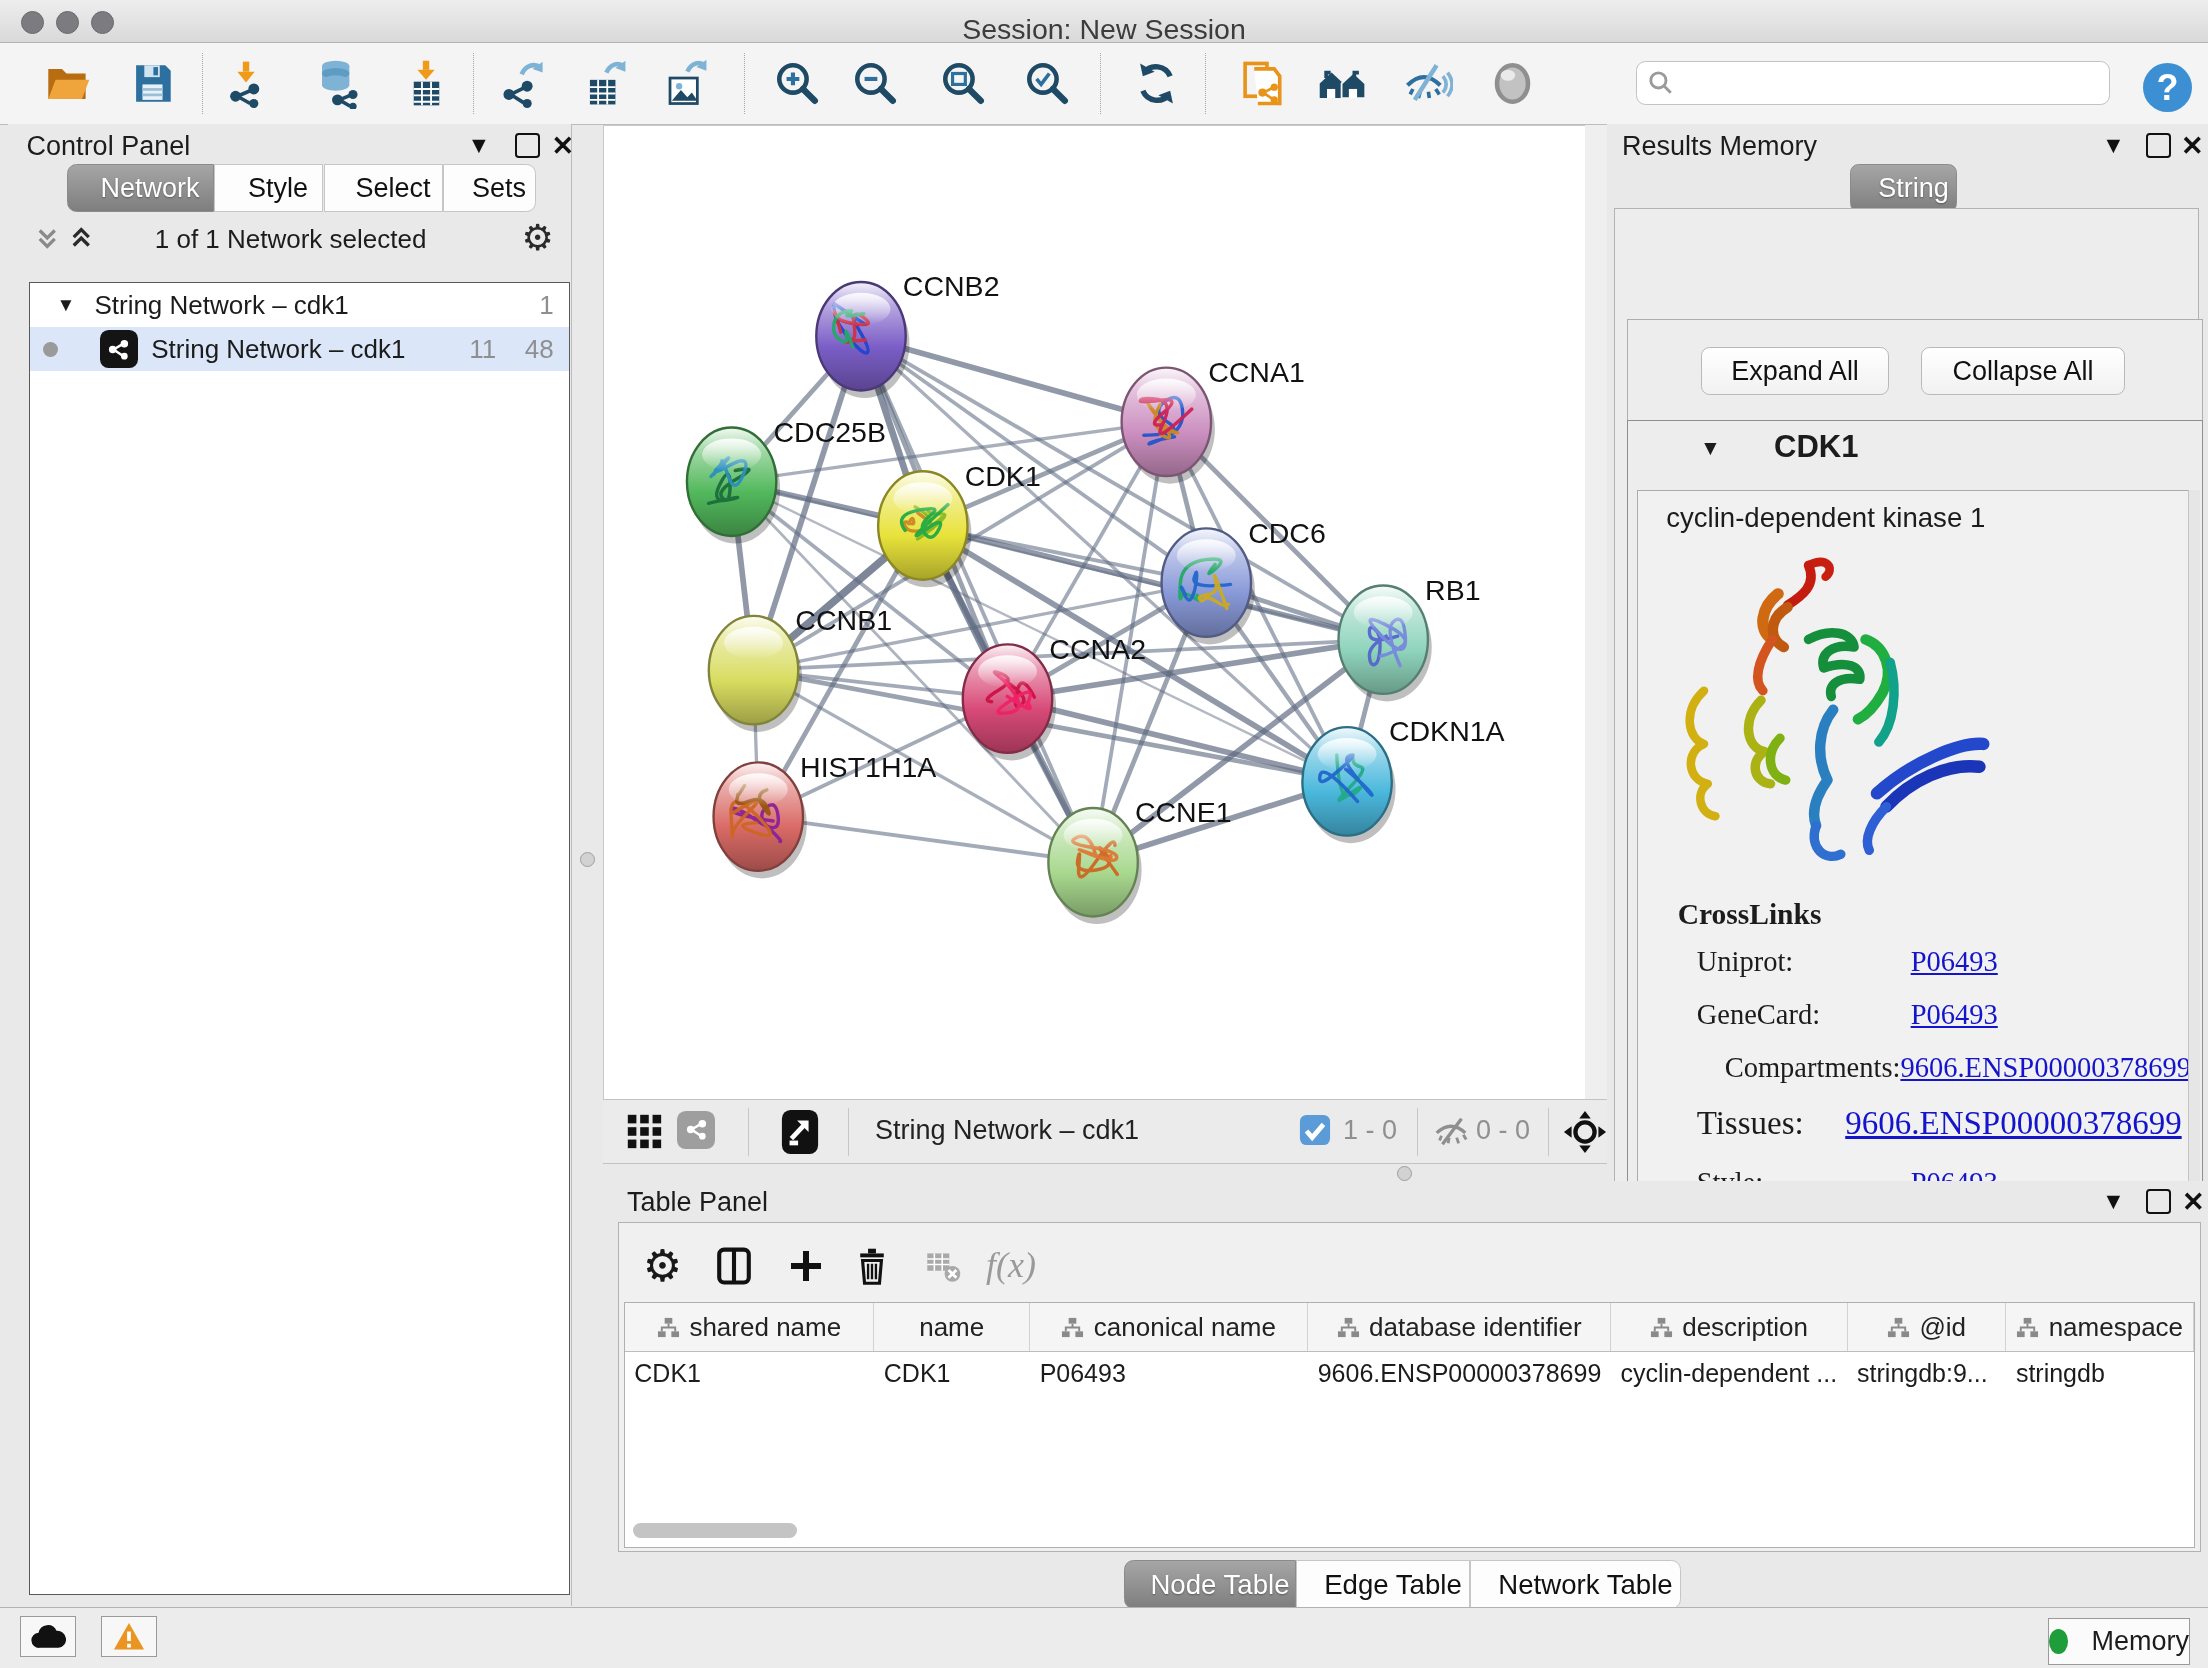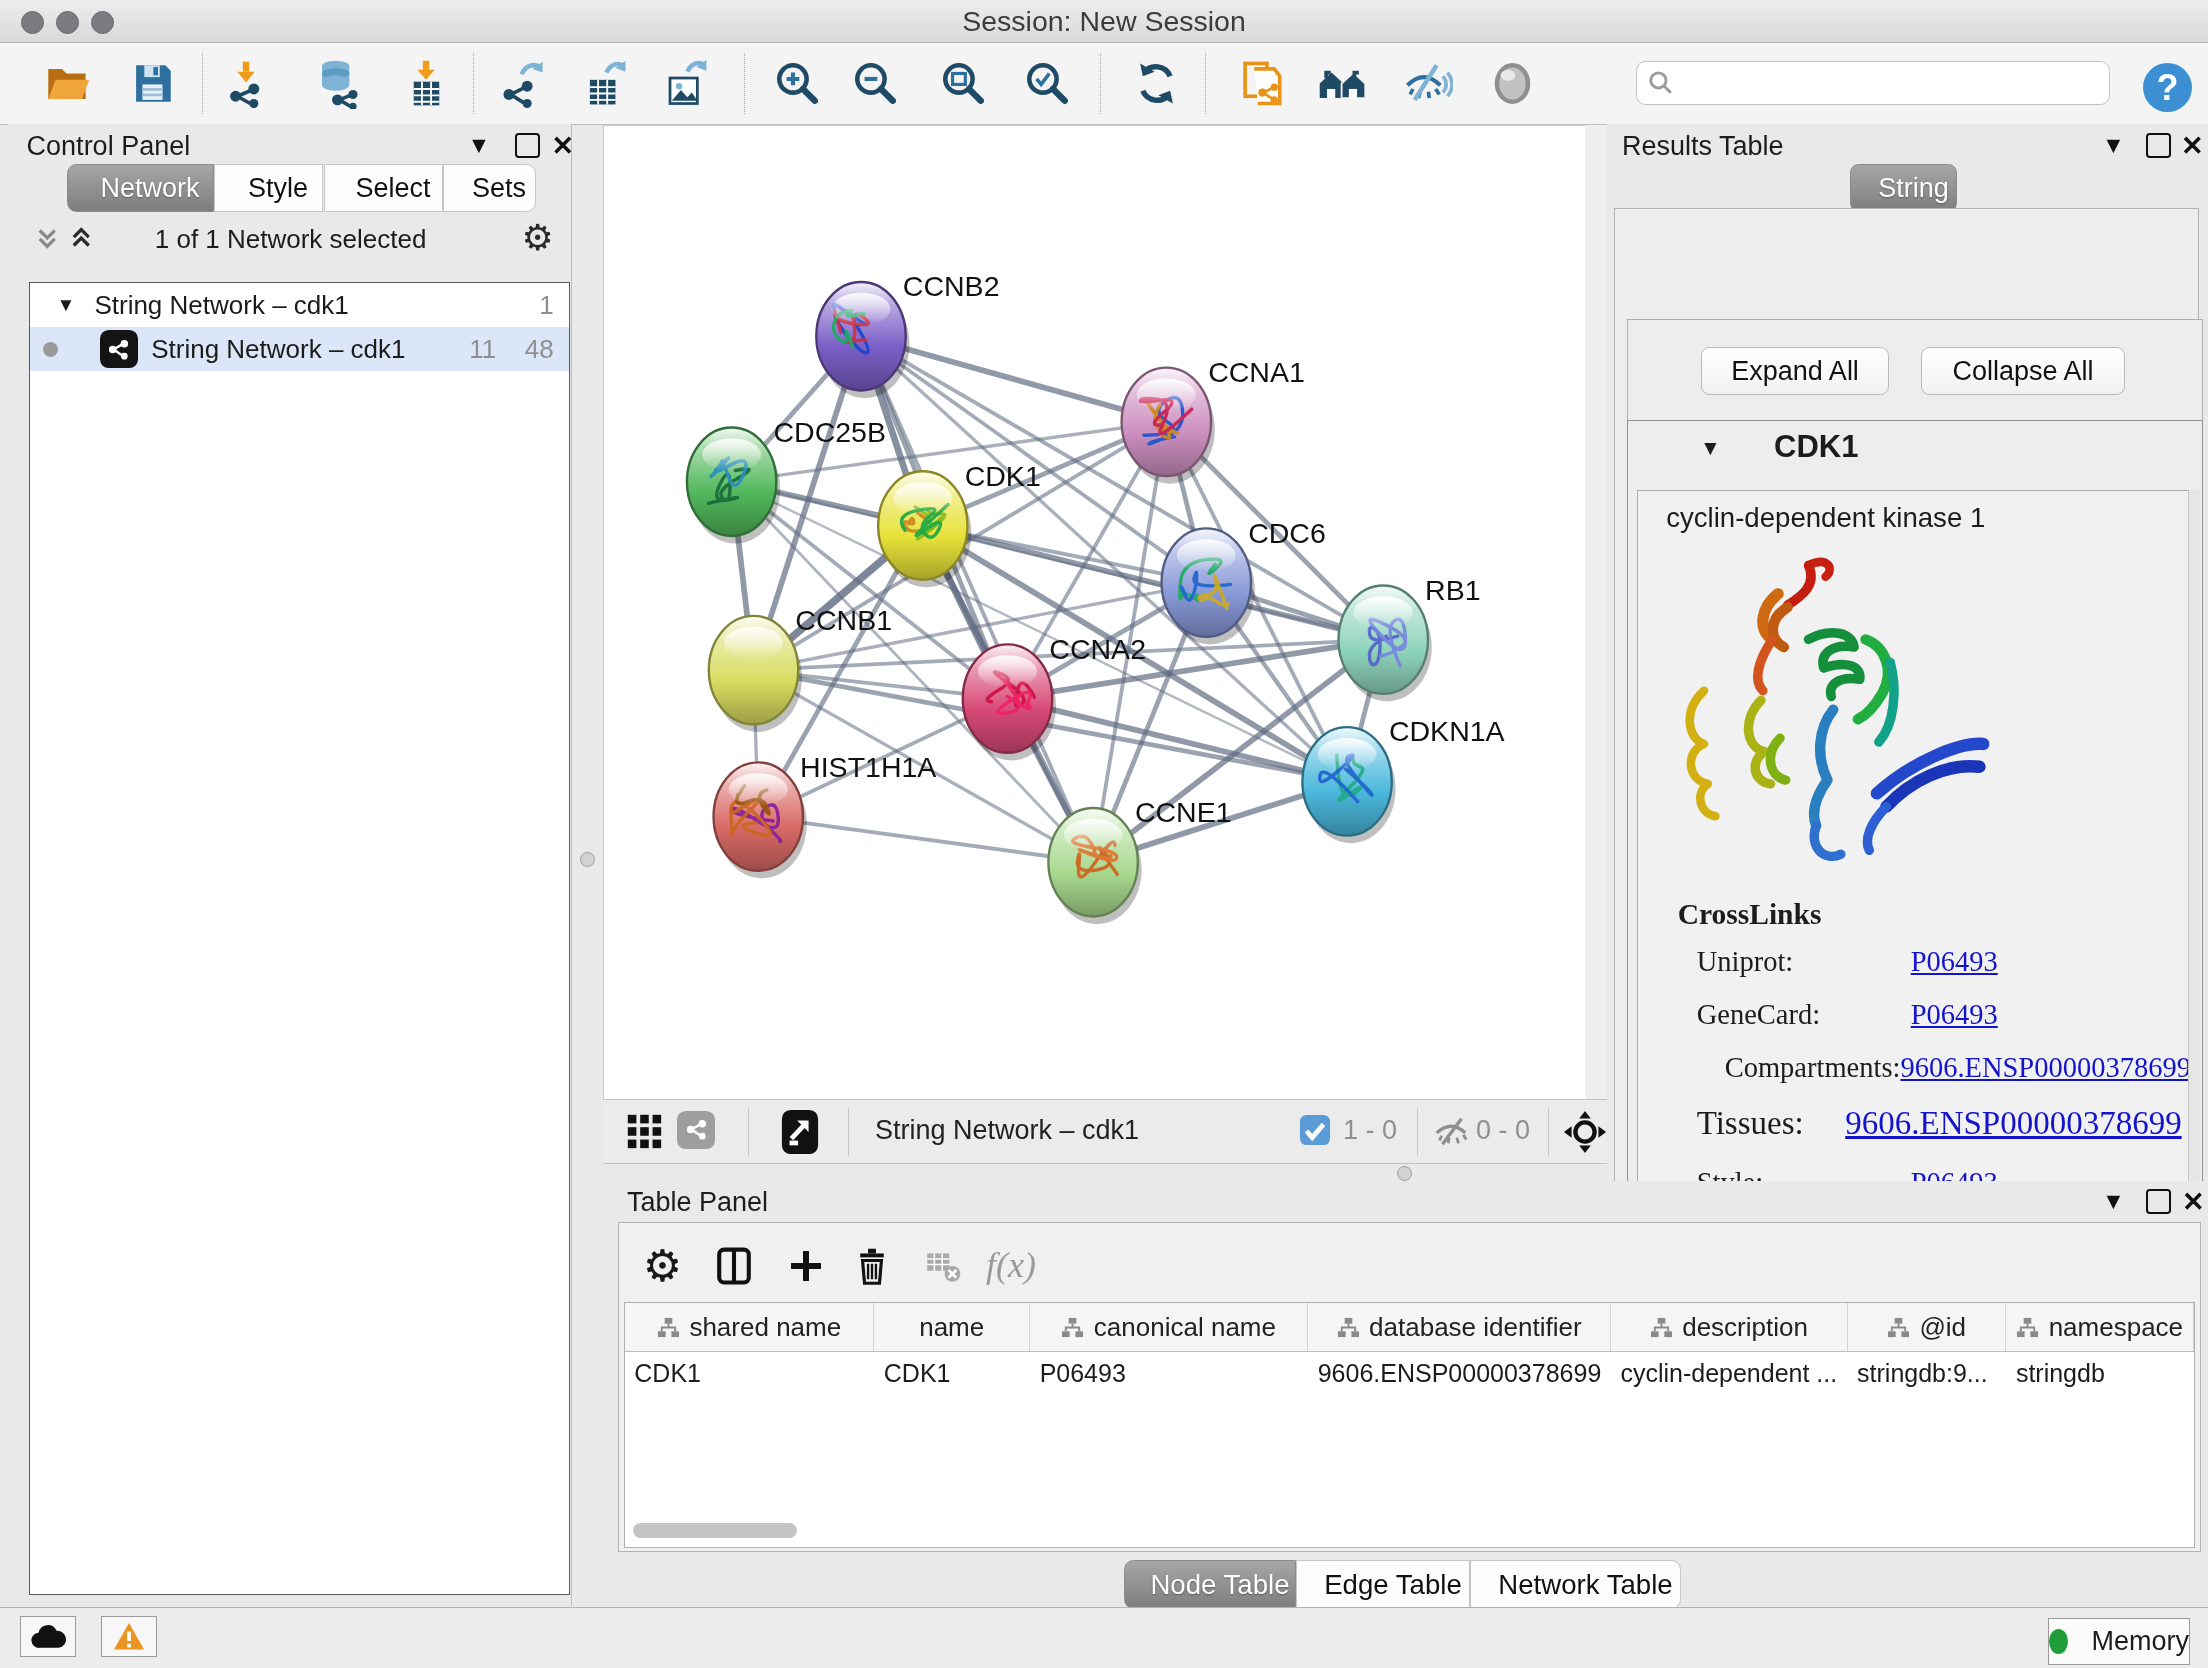--- a/index.html
+++ b/index.html
@@ -3,21 +3,21 @@
 <meta charset="utf-8">
 <style>
   html,body{margin:0;padding:0;background:#d8d8d8;}
   .app{position:relative;width:2208px;height:1668px;overflow:hidden;background:#e9e9e9;
        font-family:"Liberation Sans",sans-serif;color:#1c1c1c;}
   .abs{position:absolute;}
   
   .titlebar{left:0;top:0;width:2208px;height:42px;
     background:linear-gradient(#eeeeee,#d9d9d9);border-bottom:1px solid #b5b5b5;}
   .tl-dot{top:10.5px;width:21px;height:21px;border-radius:50%;background:#7c7c80;border:1px solid #6a6a6e;}
-  .win-title{left:0;top:0;width:2208px;height:42px;line-height:42px;text-align:center;
+  .win-title{left:0;top:8px;width:2208px;height:42px;line-height:42px;text-align:center;
     font-size:28.5px;color:#3c3c3c;}
   
   .toolbar{left:0;top:43px;width:2208px;height:81px;background:#f4f4f4;border-bottom:1px solid #bdbdbd;}
   .tb-icon{top:15px;width:51px;height:51px;display:flex;align-items:center;justify-content:center;}
   .tb-sep{top:9.5px;height:61px;width:0;border-left:1.9px dotted #a5a5a5;}
   .searchbox{left:1636px;top:18px;width:474px;height:44px;background:#fff;border:1.9px solid #c3c3c3;
     border-radius:9.5px;display:flex;align-items:center;padding-left:9.5px;box-sizing:border-box;}
   .searchbox input{border:none;outline:none;font-size:25px;width:409px;background:transparent;
     font-family:"Liberation Sans",sans-serif;}
   .helpbtn{left:2143px;top:20px;width:49px;height:49px;border-radius:50%;background:#3d8fd4;color:#fff;
@@ -650,21 +650,21 @@
     <span class="abs" style="left:959px;top:8.6px">
       <svg width="46" height="46" viewBox="0 0 48 48">
           <circle cx="24" cy="24" r="10" fill="none" stroke="#111" stroke-width="4.5"></circle>
           <path d="M24 2l6 8H18zM24 46l-6-8h12zM2 24l8-6v12zM46 24l-8 6V18z" fill="#111"></path>
         </svg>
       </span>
   </div>
   <span class="abs dot-handle" style="left:1397px;top:1166px"></span>
 
   <div class="abs resultspanel">
-    <span class="abs panel-title" style="left:15px;top:6.7px">Results Table</span>
+    <span class="abs panel-title" style="left:15px;top:6.7px">Results Memory</span>
     <span class="abs ph-ctrl" style="left:495px;top:7.6px">▼</span>
     <span class="abs float-btn" style="left:539px;top:8.6px"></span>
     <span class="abs ph-ctrl" style="left:574px;top:5.7px;font-weight:bold;font-size:27px">✕</span>
     <div class="abs tab sel" style="left:243px;top:40px;width:107px;border-radius:8.6px">String</div>
 
     <div class="abs res-outer">
       <div class="abs btnbox">
         <div class="abs wbtn" style="left:73px;top:27px;width:186px">Expand All</div>
         <div class="abs wbtn" style="left:293px;top:27px;width:202px">Collapse All</div>
       </div>

